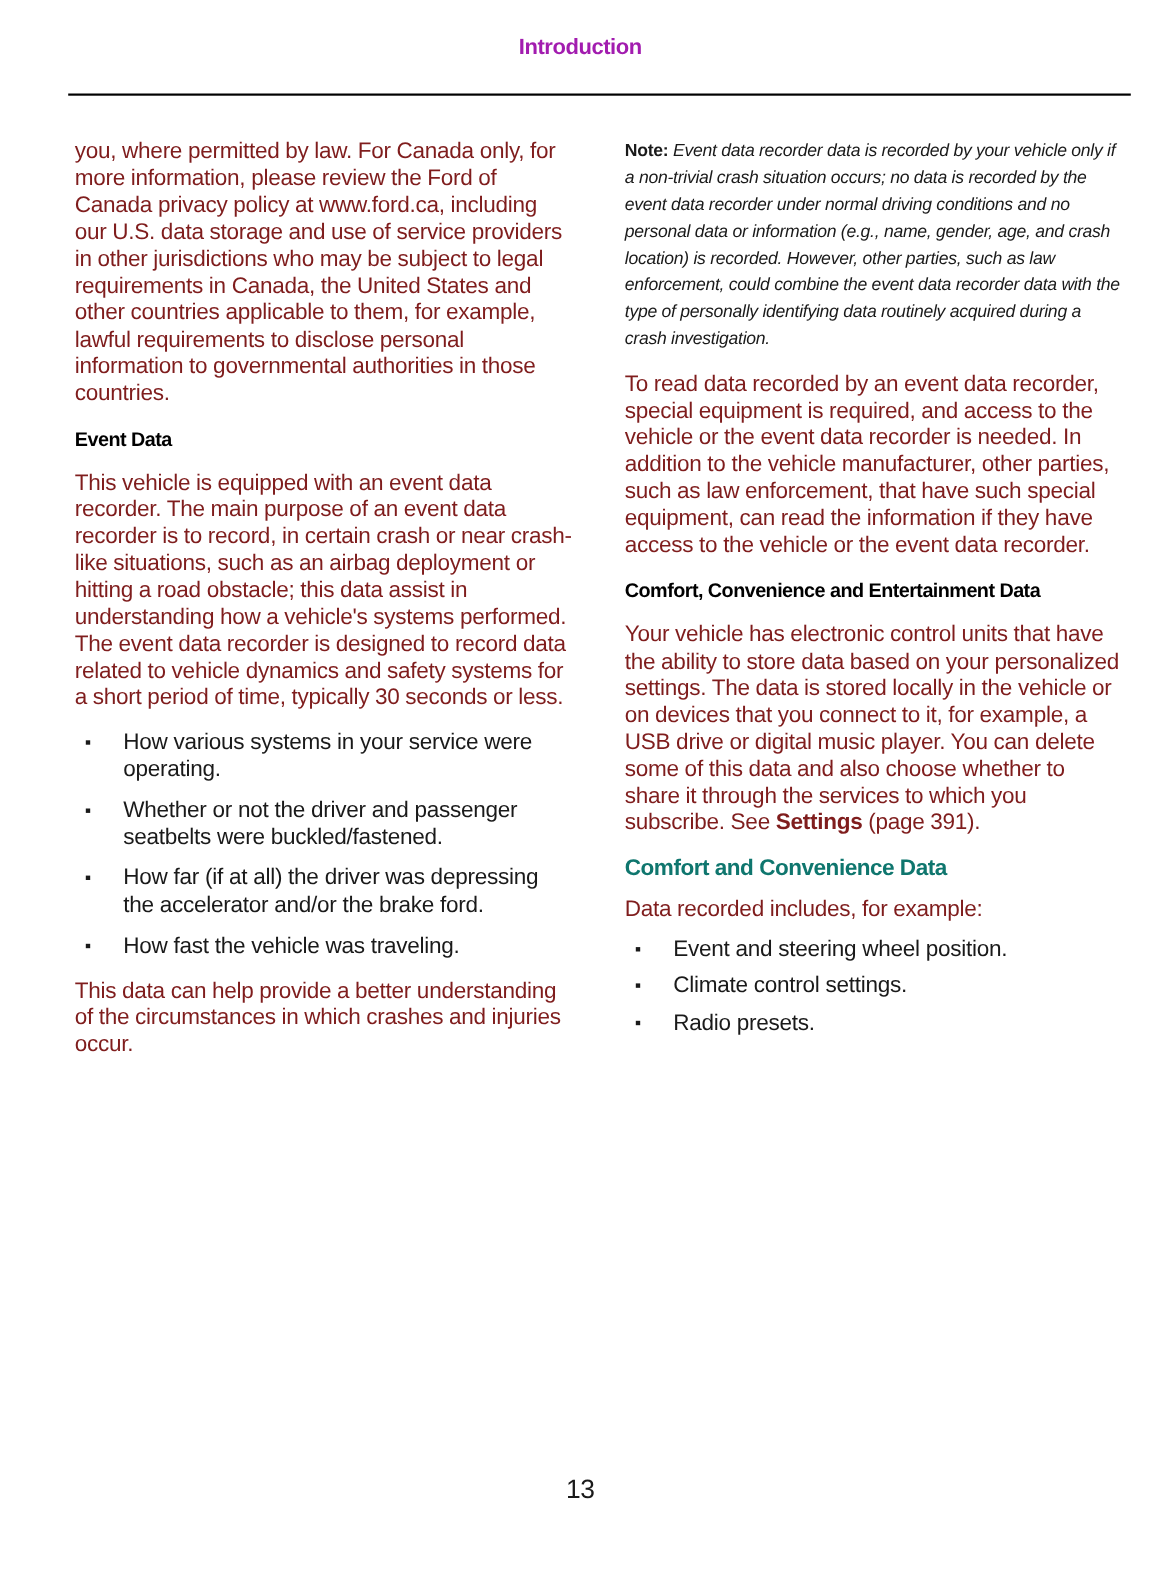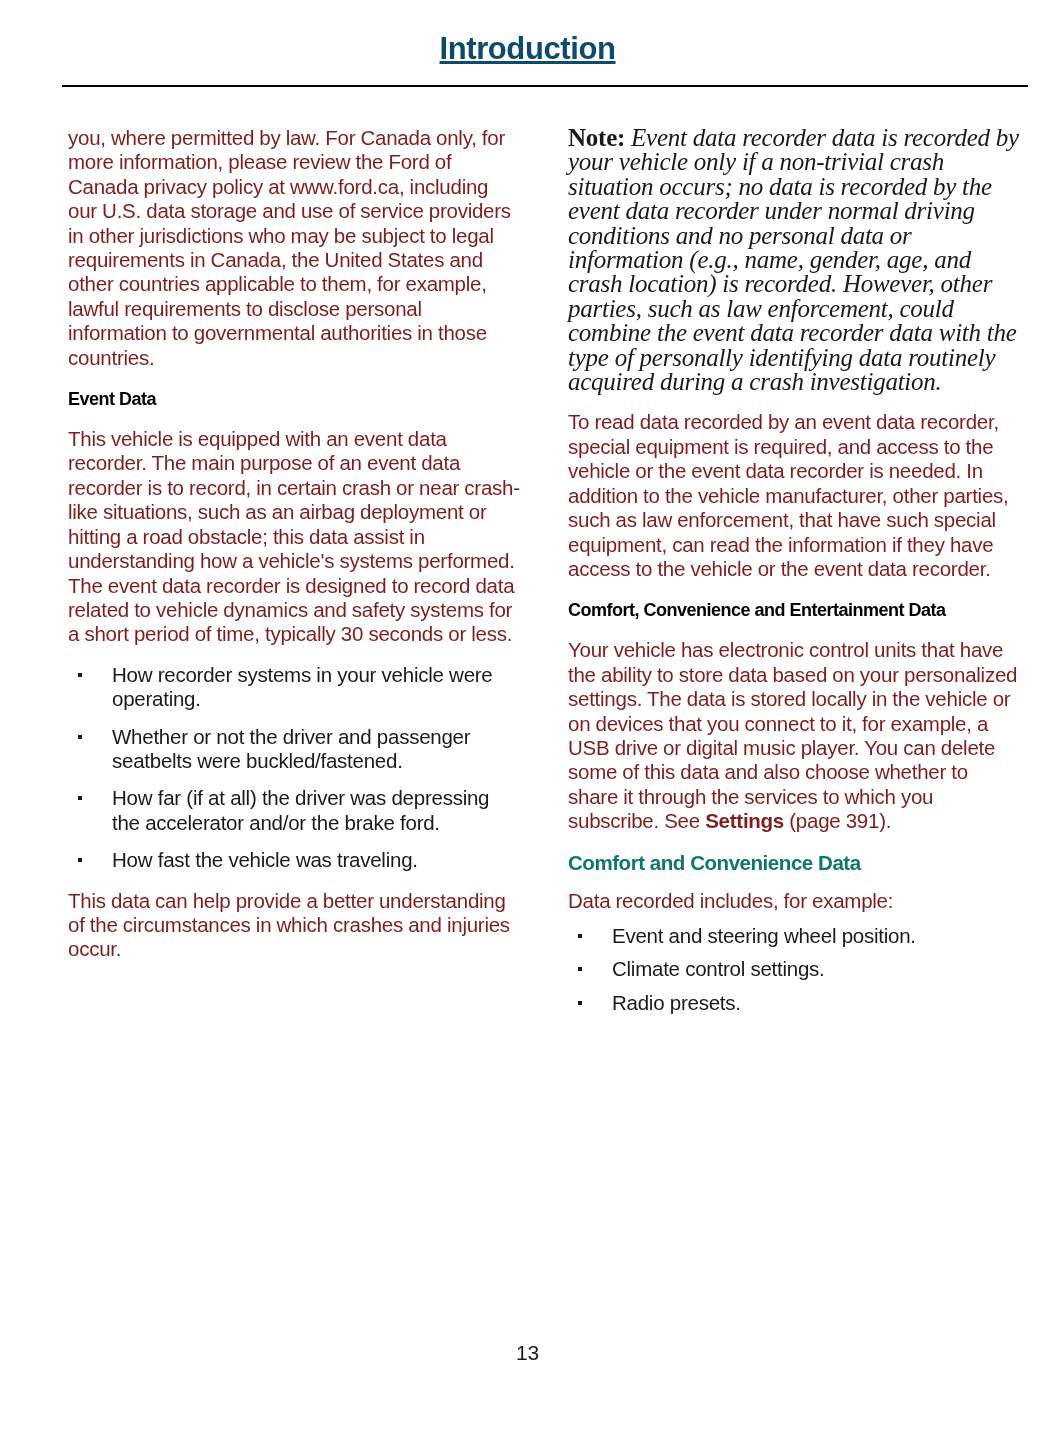--- a/index.html
+++ b/index.html
@@ -25,26 +25,25 @@
 
   
   .page-header {
     position: absolute;
     left: 0;
     top: 32px;
     width: 1055px;
     text-align: center;
   }
   .page-header .title {
-    font-size: 31px;
+    font-size: 20px;
     font-weight: bold;
     letter-spacing: -0.4px;
-    color: #0c4a6e;
+    color: #a21caf;
     line-height: 1.1;
-    text-decoration: underline;
   }
   .header-rule {
     position: absolute;
     left: 62px;
     top: 85px;
     width: 966px;
     height: 0;
     border-top: 2.5px solid #000;
   }
 
@@ -89,26 +88,25 @@
     margin: 10px 0 14px 0;
     font-size: 20.5px;
     font-weight: bold;
     letter-spacing: -0.45px;
     line-height: 25px;
     color: #0f766e;
   }
 
   .note-para {
     margin: 0 0 16px 0;
-    font-size: 25px;
+    font-size: 16px;
     line-height: 24.4px;
     letter-spacing: -0.25px;
     font-style: italic;
     color: #1a1a1a;
-    font-family: Liberation Serif, serif;
   }
   .note-label {
     font-style: normal;
     font-weight: bold;
   }
 
   .xref {
     font-weight: bold;
   }
 
@@ -144,21 +142,21 @@
 
   
   .page-footer {
     position: absolute;
     left: 0;
     top: 1341px;
     width: 1055px;
     text-align: center;
   }
   .page-footer .page-number {
-    font-size: 21px;
+    font-size: 24px;
     letter-spacing: -0.3px;
     color: #1a1a1a;
   }
 </style>
 </head>
 <body>
 
 <div class="page">
 
   <div class="page-header">
@@ -173,21 +171,21 @@
       <p class="body-text">you, where permitted by law. For Canada only, for more information, please review the Ford of Canada privacy policy at www.ford.ca, including our U.S. data storage and use of service providers in other jurisdictions who may be subject to legal requirements in Canada, the United States and other countries applicable to them, for example, lawful requirements to disclose personal information to governmental authorities in those countries.</p>
 
       <h2 class="section-heading">Event Data</h2>
 
       <p class="body-text">This vehicle is equipped with an event data recorder. The main purpose of an event data recorder is to record, in certain crash or near crash-like situations, such as an airbag deployment or hitting a road obstacle; this data assist in understanding how a vehicle's systems performed. The event data recorder is designed to record data related to vehicle dynamics and safety systems for a short period of time, typically 30 seconds or less.</p>
 
 
       <ul class="bullets">
         <li>
           <span class="bullet-dot"></span>
-          <span>How recorder systems in your vehicle were operating.</span>
+          <span>How various systems in your service were operating.</span>
         </li>
         <li>
           <span class="bullet-dot"></span>
           <span>Whether or not the driver and passenger seatbelts were buckled/fastened.</span>
         </li>
         <li>
           <span class="bullet-dot"></span>
           <span>How far (if at all) the driver was depressing the accelerator and/or the brake ford.</span>
         </li>
         <li>

